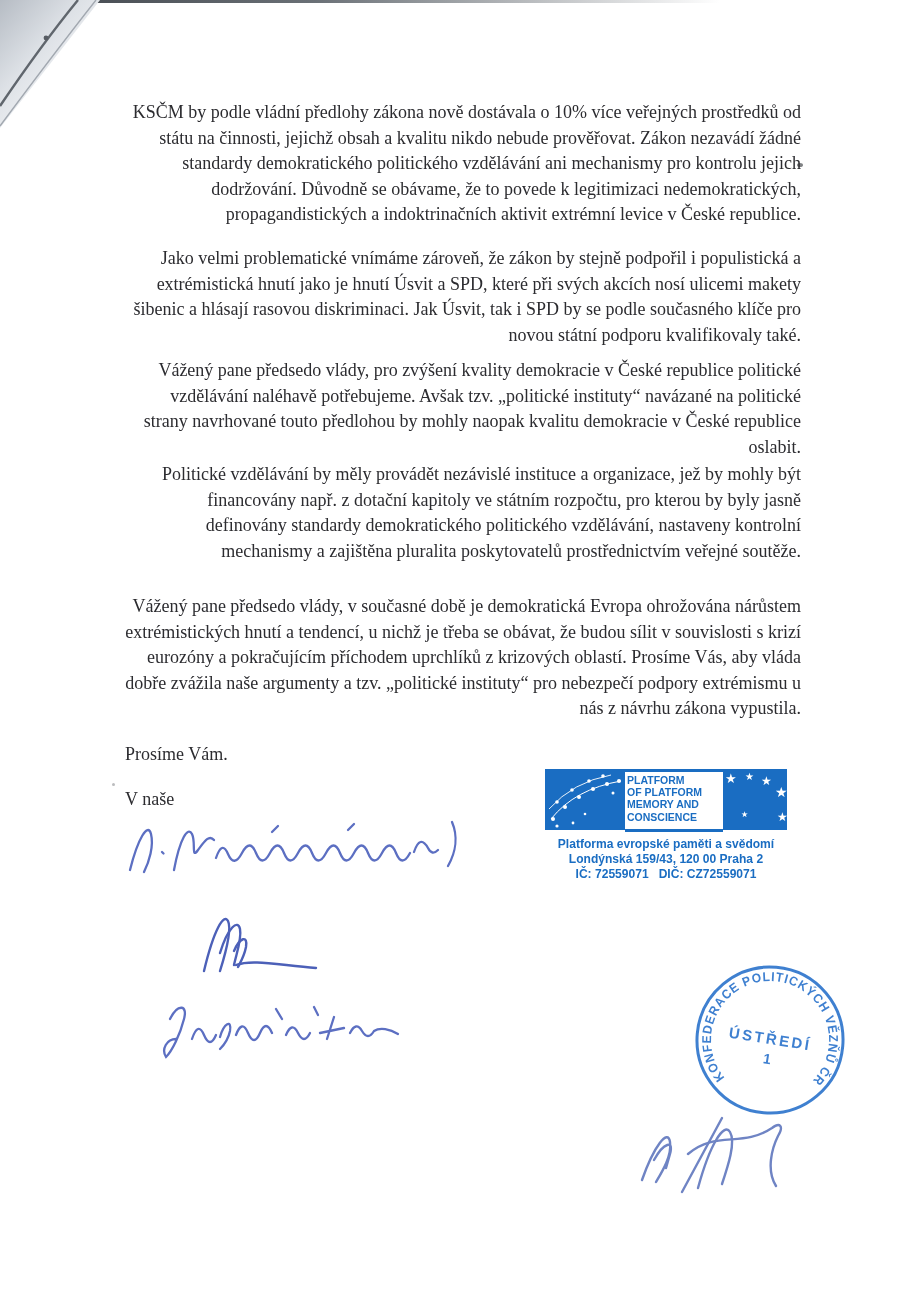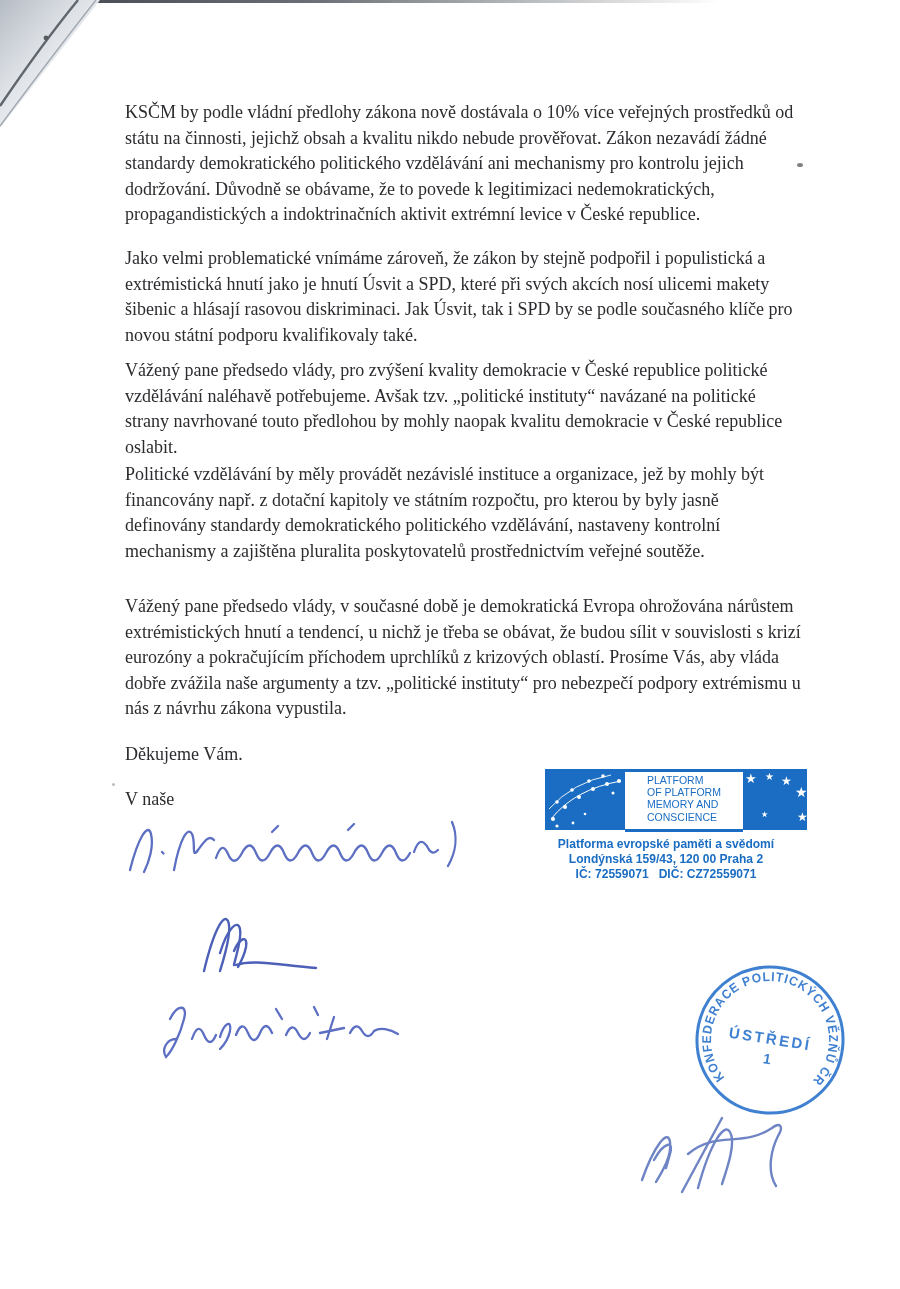--- a/index.html
+++ b/index.html
@@ -18,36 +18,36 @@
     background:linear-gradient(to right,#3d4248 0%,#6a7076 35%,rgba(130,135,140,0) 80%);
   }
   .corner-fold{position:absolute;left:0;top:0;}
   .speck{position:absolute;background:#55585c;border-radius:50%;opacity:.75;}
   .speck-a{left:797px;top:163px;width:6px;height:4px;}
   .speck-b{left:112px;top:783px;width:3px;height:3px;opacity:.4;}
   
   .para{
     position:absolute;left:125px;width:676px;
     margin:0;font-size:18px;line-height:25.5px;color:#2c2c30;
-    text-align:left;
+    text-align:right;
   }
   .oneliner{white-space:nowrap;width:auto;}
   
   .pemc-logo{
     position:absolute;left:545px;top:769px;width:240px;height:61px;
     display:flex;flex-direction:row;
   }
   .pemc-left,.pemc-right{flex:none;display:block;}
   .pemc-mid{
     flex:none;width:96px;height:55px;
     background:#ffffff;
     border-top:3px solid #1a6dc2;border-bottom:3px solid #1a6dc2;
-    padding:2px 0 0 22px;box-sizing:content-box;
+    padding:2px 0 0 2px;box-sizing:content-box;
     font-family:"Liberation Sans", sans-serif;
-    font-weight:normal;font-size:10.5px;line-height:12.2px;
+    font-weight:bold;font-size:10.5px;line-height:12.2px;
     color:#1a6dc2;letter-spacing:0px;
   }
   .pemc-address{
     position:absolute;left:540px;top:837px;width:252px;
     text-align:center;
     font-family:"Liberation Sans", sans-serif;
     font-weight:bold;color:#1a6dc2;
     font-size:12.3px;line-height:14.8px;
     transform:scaleX(.98);transform-origin:center;
   }
@@ -80,21 +80,21 @@
     <circle cx="46" cy="38" r="2.4" fill="#575c63"></circle>
   </svg>
   <div class="speck speck-a"></div>
   <div class="speck speck-b"></div>
 
   <p class="para" style="top:100px">KSČM by podle vládní předlohy zákona nově dostávala o 10% více veřejných prostředků od státu na činnosti, jejichž obsah a kvalitu nikdo nebude prověřovat. Zákon nezavádí žádné standardy demokratického politického vzdělávání ani mechanismy pro kontrolu jejich dodržování. Důvodně se obávame, že to povede k legitimizaci nedemokratických, propagandistických a indoktrinačních aktivit extrémní levice v České republice.</p>
   <p class="para" style="top:246px">Jako velmi problematické vnímáme zároveň, že zákon by stejně podpořil i populistická a extrémistická hnutí jako je hnutí Úsvit a SPD, které při svých akcích nosí ulicemi makety šibenic a hlásají rasovou diskriminaci. Jak Úsvit, tak i SPD by se podle současného klíče pro novou státní podporu kvalifikovaly také.</p>
   <p class="para" style="top:462px">Politické vzdělávání by měly provádět nezávislé instituce a organizace, jež by mohly být financovány např. z dotační kapitoly ve státním rozpočtu, pro kterou by byly jasně definovány standardy demokratického politického vzdělávání, nastaveny kontrolní mechanismy a zajištěna pluralita poskytovatelů prostřednictvím veřejné soutěže.</p>
   <p class="para" style="top:358px">Vážený pane předsedo vlády, pro zvýšení kvality demokracie v České republice politické vzdělávání naléhavě potřebujeme. Avšak tzv. „politické instituty“ navázané na politické strany navrhované touto předlohou by mohly naopak kvalitu demokracie v České republice oslabit.</p>
   <p class="para" style="top:594px">Vážený pane předsedo vlády, v současné době je demokratická Evropa ohrožována nárůstem extrémistických hnutí a tendencí, u nichž je třeba se obávat, že budou sílit v souvislosti s krizí eurozóny a pokračujícím příchodem uprchlíků z krizových oblastí.  Prosíme Vás, aby vláda dobře zvážila naše argumenty a tzv. „politické instituty“ pro nebezpečí podpory extrémismu u nás z návrhu zákona vypustila.</p>
-  <p class="para oneliner" style="top:742px">Děkujeme Vám.</p>
+  <p class="para oneliner" style="top:742px">Prosíme Vám.</p>
   <p class="para oneliner" style="top:787px">V naše</p>
 
   <div class="pemc-logo">
     <svg class="pemc-left" width="80" height="61" viewBox="0 0 80 61">
       <rect x="0" y="0" width="80" height="61" fill="#1a6dc2"></rect>
       <path d="M6 50 Q30 20 76 12" fill="none" stroke="#ffffff" stroke-width="1"></path>
       <path d="M4 40 Q28 13 66 6" fill="none" stroke="#ffffff" stroke-width="0.9"></path>
       <g fill="#ffffff">
         <circle cx="8" cy="50" r="2"></circle>
           <circle cx="20" cy="38" r="2"></circle>

